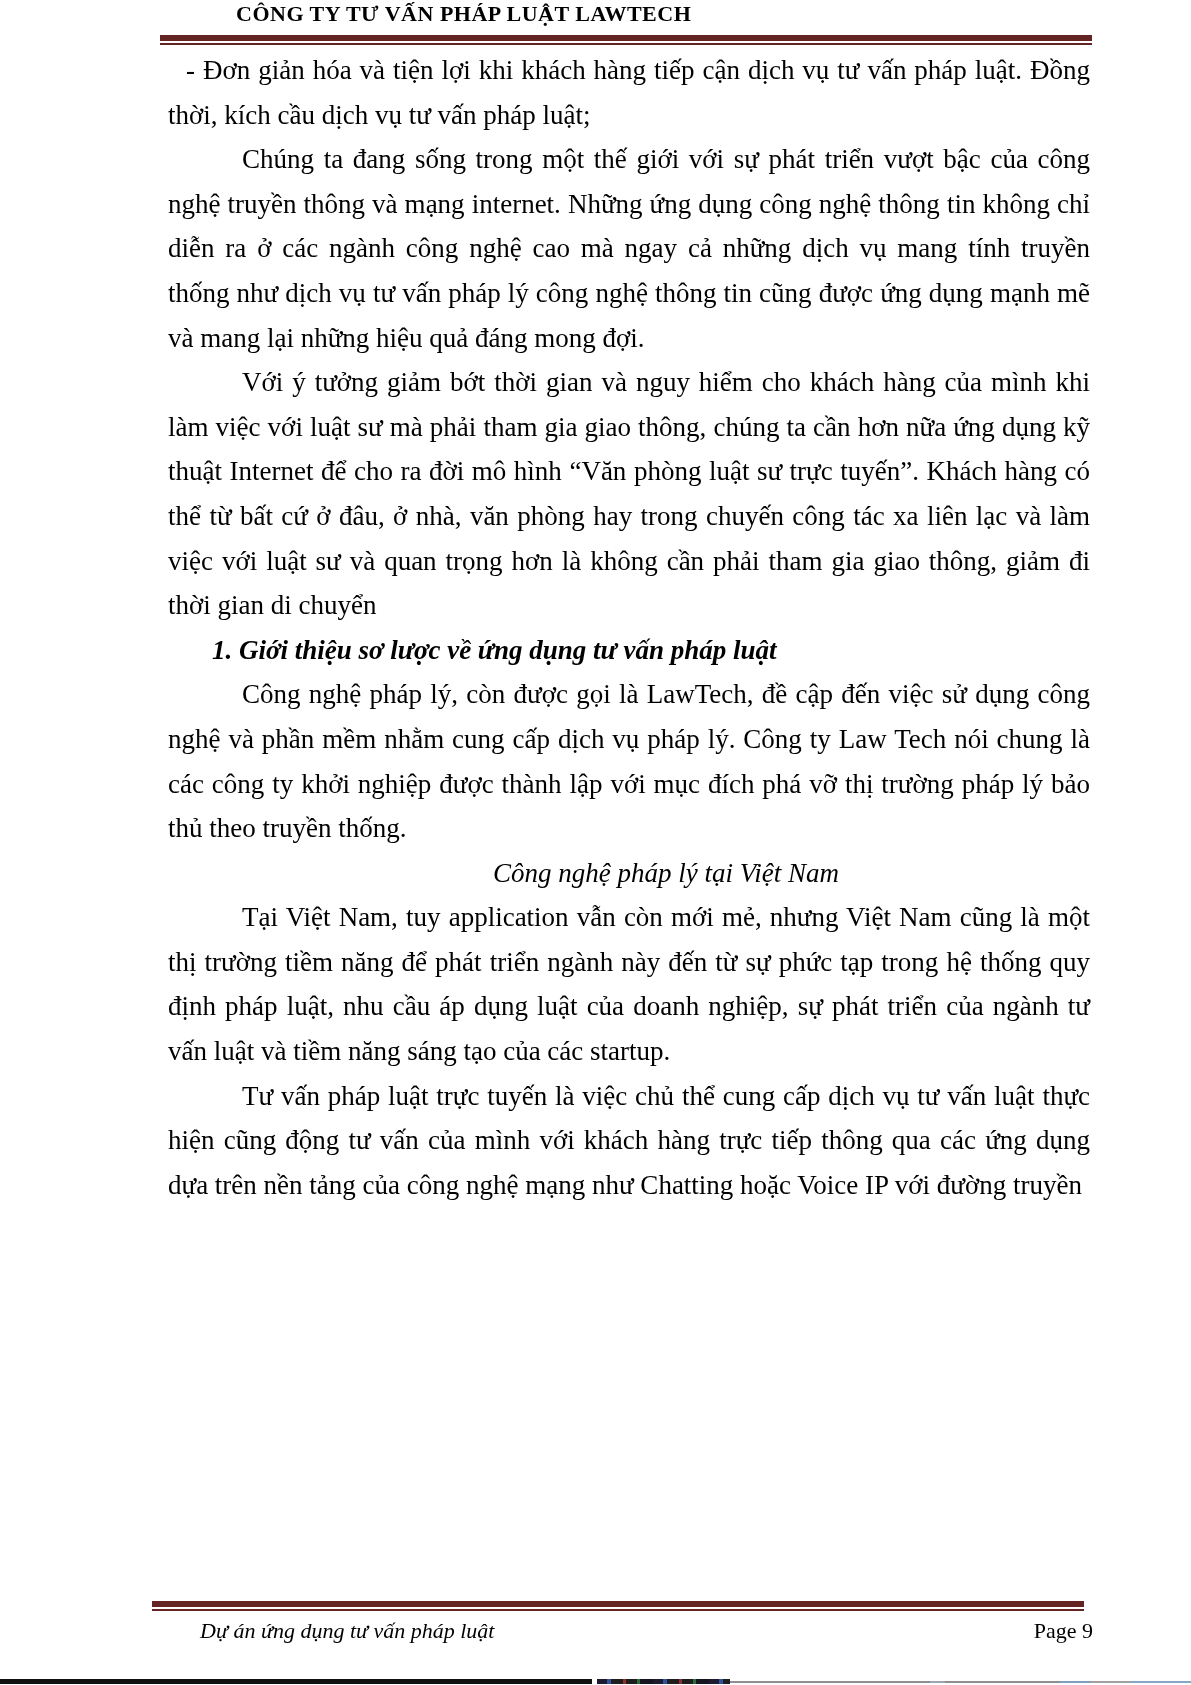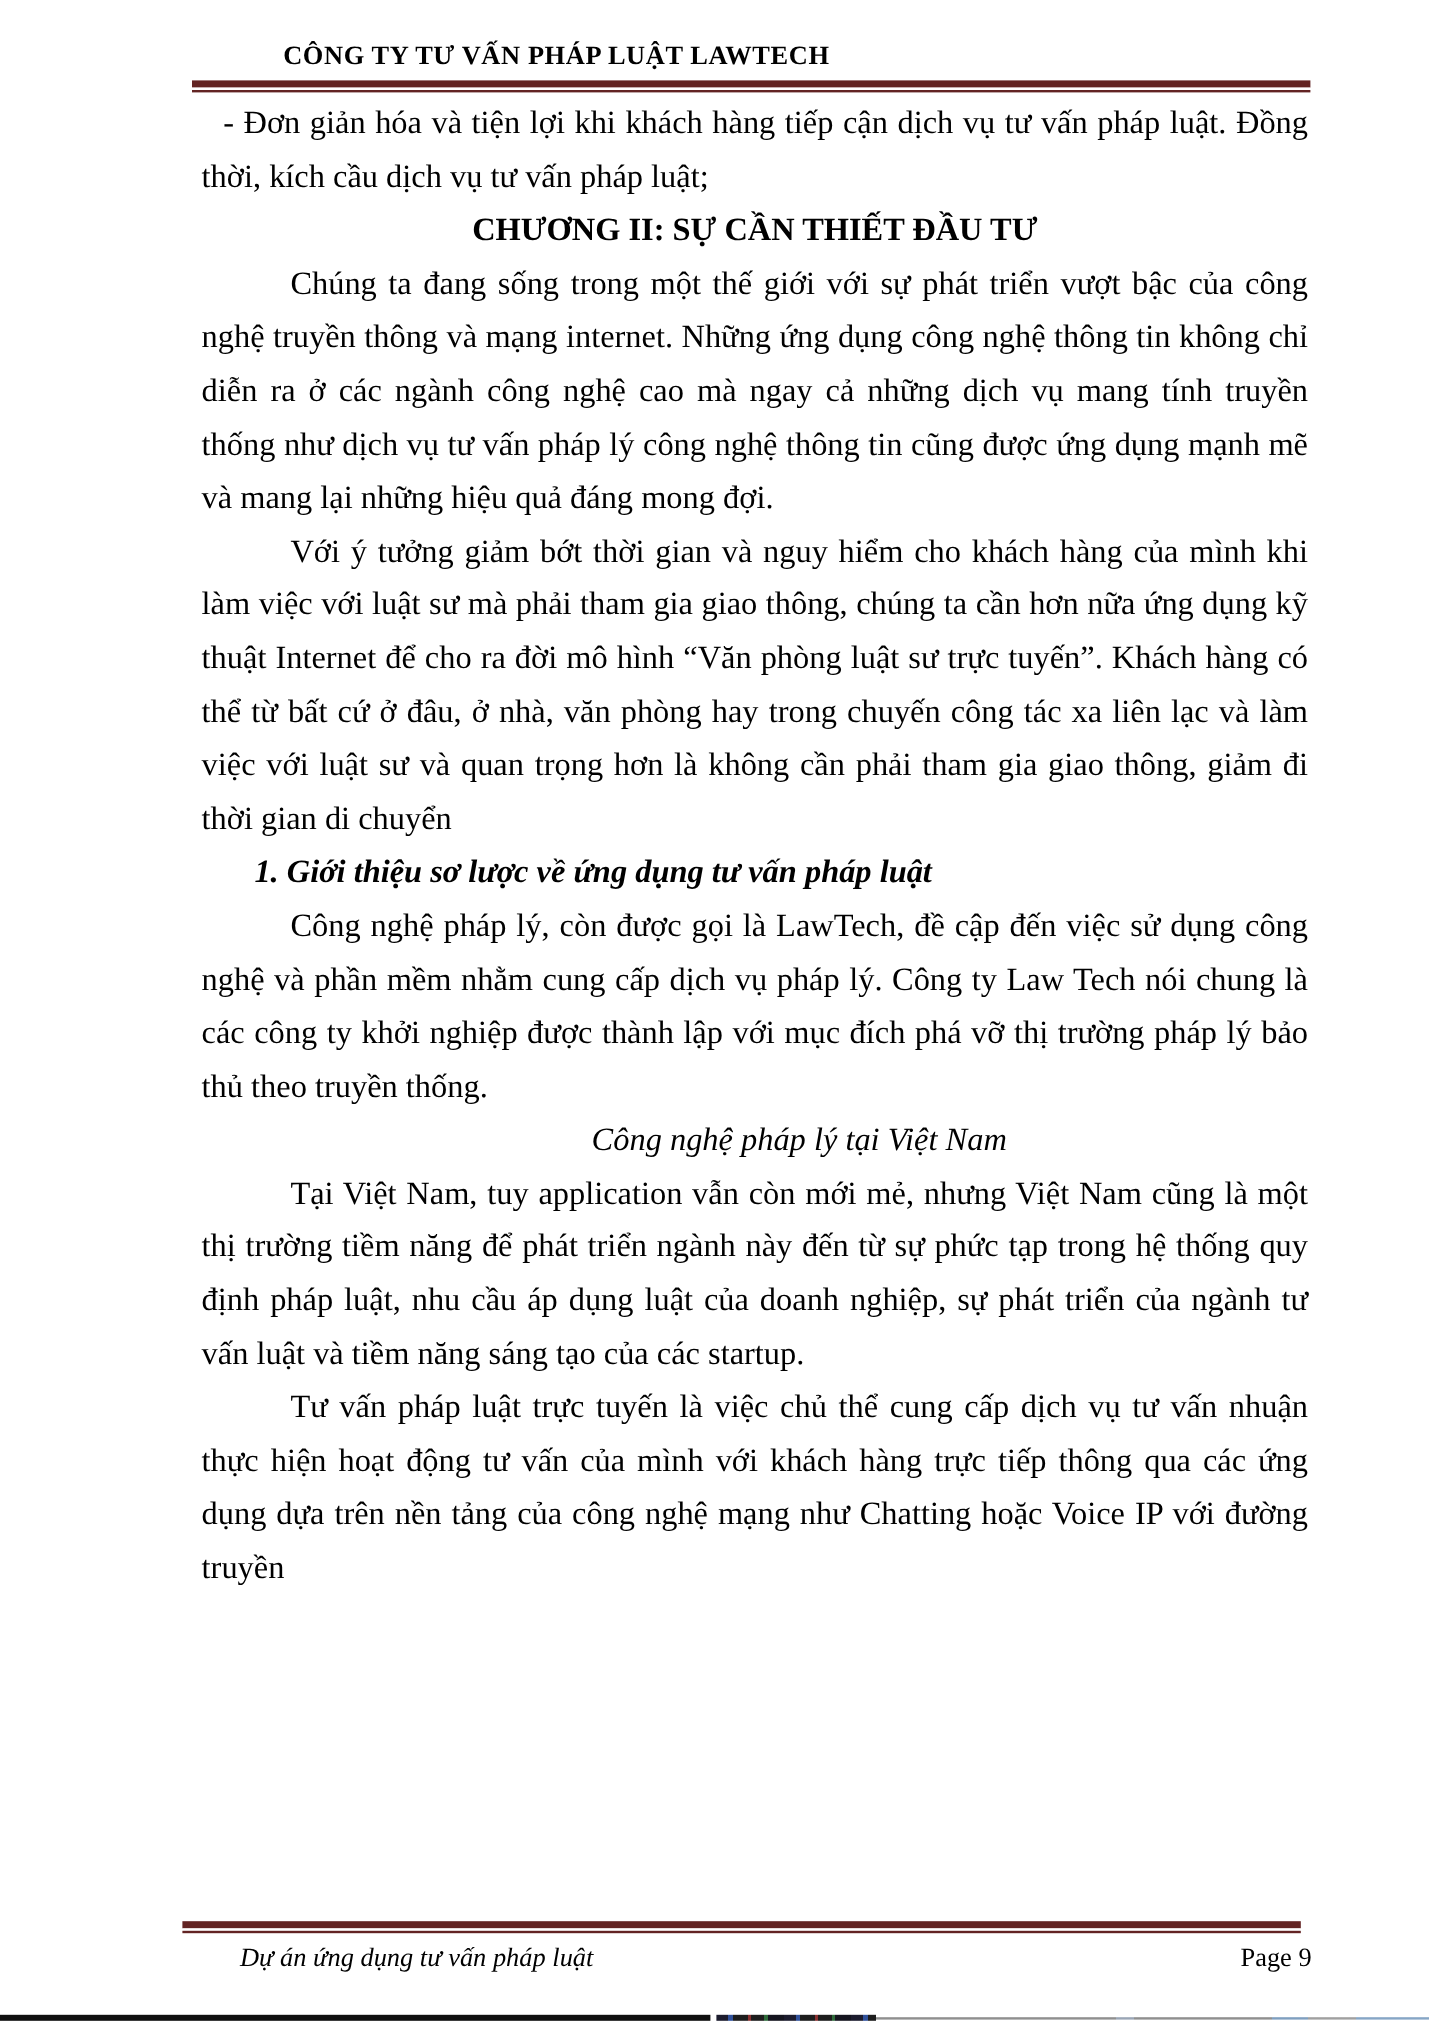--- a/index.html
+++ b/index.html
@@ -12,21 +12,21 @@
     font-family: "Liberation Serif", "DejaVu Serif", serif;
     color: #000000;
   }
   .content {
     position: absolute;
     left: 168px;
     width: 922px;
     top: 0;
   }
   
-  .header-block { padding-top: 32px; }
+  .header-block { }
   .header-title {
     display: block;
     margin-left: 68px;
     font-size: 22px;
     font-weight: bold;
     letter-spacing: 0.5px;
     line-height: 28px;
     white-space: nowrap;
   }
   .rule {
@@ -93,28 +93,27 @@
       <div class="rule header-rule">
         <div class="thick"></div>
         <div class="gap"></div>
         <div class="thin"></div>
       </div>
     </div>
 
     <div class="doc-body">
 
     <p class="para dash">- Đơn giản hóa và tiện lợi khi khách hàng tiếp cận dịch vụ tư vấn pháp luật. Đồng thời, kích cầu dịch vụ tư vấn pháp luật;</p>
-        <p class="para chapter-heading">CHƯƠNG II: SỰ CẦN THIẾT ĐẦU TƯ</p>
         <p class="para body">Chúng ta đang sống trong một thế giới với sự phát triển vượt bậc của công nghệ truyền thông và mạng internet. Những ứng dụng công nghệ thông tin không chỉ diễn ra ở các ngành công nghệ cao mà ngay cả những dịch vụ mang tính truyền thống như dịch vụ tư vấn pháp lý công nghệ thông tin cũng được ứng dụng mạnh mẽ và mang lại những hiệu quả đáng mong đợi.</p>
         <p class="para body">Với ý tưởng giảm bớt thời gian và nguy hiểm cho khách hàng của mình khi làm việc với luật sư mà phải tham gia giao thông, chúng ta cần hơn nữa ứng dụng kỹ thuật Internet để cho ra đời mô hình “Văn phòng luật sư trực tuyến”. Khách hàng có thể từ bất cứ ở đâu, ở nhà, văn phòng hay trong chuyến công tác xa liên lạc và làm việc với luật sư và quan trọng hơn là không cần phải tham gia giao thông, giảm đi thời gian di chuyển</p>
         <p class="para section-heading">1. Giới thiệu sơ lược về ứng dụng tư vấn pháp luật</p>
         <p class="para body">Công nghệ pháp lý, còn được gọi là LawTech, đề cập đến việc sử dụng công nghệ và phần mềm nhằm cung cấp dịch vụ pháp lý. Công ty Law Tech nói chung là các công ty khởi nghiệp được thành lập với mục đích phá vỡ thị trường pháp lý bảo thủ theo truyền thống.</p>
         <p class="para italic-subheading">Công nghệ pháp lý tại Việt Nam</p>
         <p class="para body">Tại Việt Nam, tuy application vẫn còn mới mẻ, nhưng Việt Nam cũng là một thị trường tiềm năng để phát triển ngành này đến từ sự phức tạp trong hệ thống quy định pháp luật, nhu cầu áp dụng luật của doanh nghiệp, sự phát triển của ngành tư vấn luật và tiềm năng sáng tạo của các startup.</p>
-        <p class="para body">Tư vấn pháp luật trực tuyến là việc chủ thể cung cấp dịch vụ tư vấn nhuận thực hiện hoạt động tư vấn của mình với khách hàng trực tiếp thông qua các ứng dụng dựa trên nền tảng của công nghệ mạng như Chatting hoặc Voice IP với đường truyền</p>
+        <p class="para body">Tư vấn pháp luật trực tuyến là việc chủ thể cung cấp dịch vụ tư vấn luật thực hiện cũng động tư vấn của mình với khách hàng trực tiếp thông qua các ứng dụng dựa trên nền tảng của công nghệ mạng như Chatting hoặc Voice IP với đường truyền</p>
       </div>
   </div>
 
   <div class="rule footer-rule">
     <div class="thick"></div>
     <div class="gap"></div>
     <div class="thin"></div>
   </div>
 
   <div class="footer-row">

